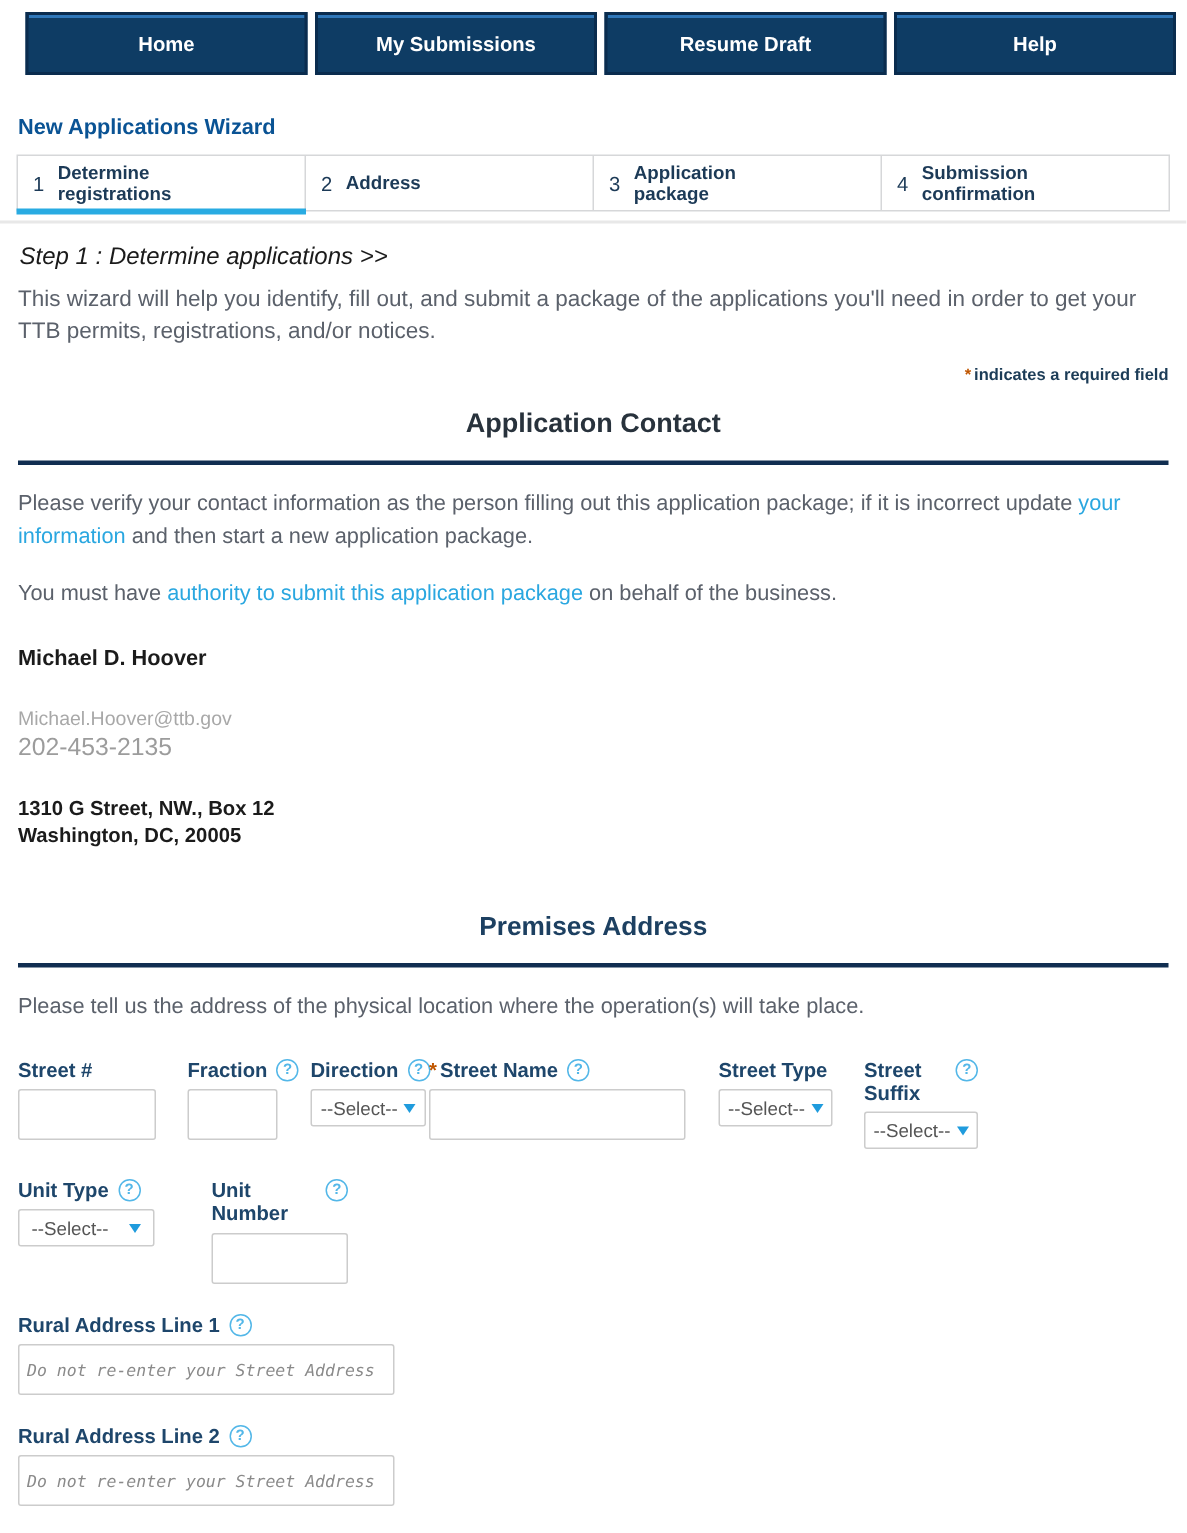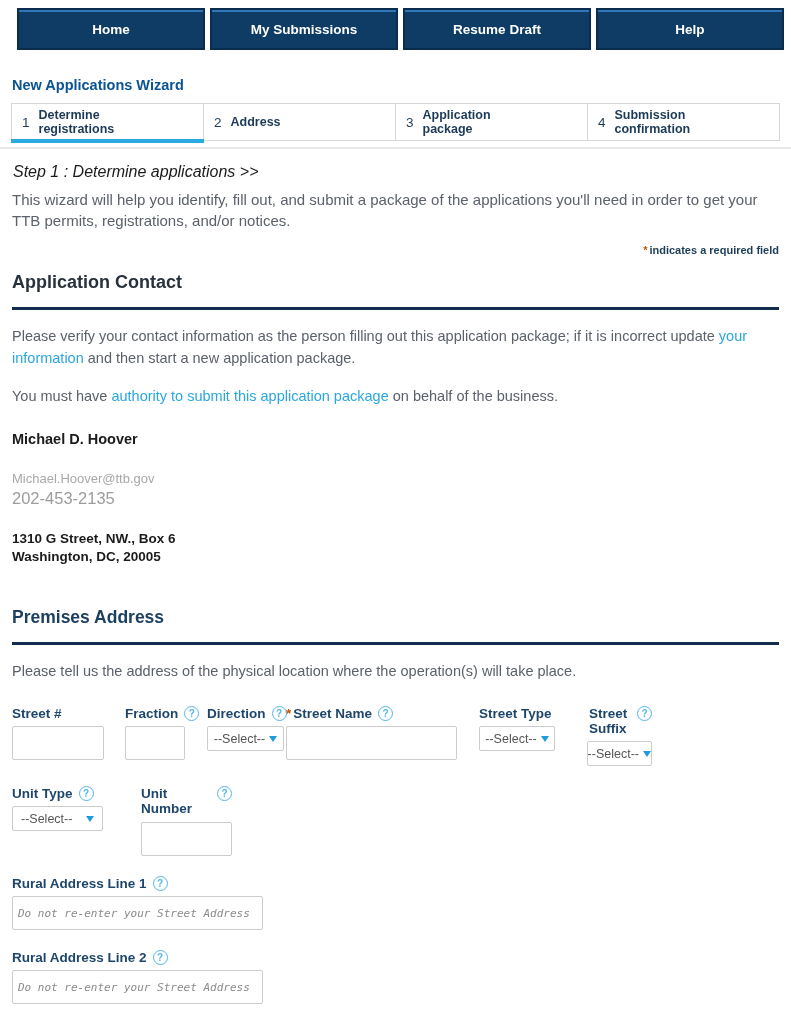--- a/index.html
+++ b/index.html
@@ -24,21 +24,21 @@
 
   .content{padding:0 12px;}
 
   
   .step-title{font-size:16px;font-style:italic;font-weight:normal;color:#1b1b1b;margin:14px 0 0 1px;}
   .step-desc{font-size:15px;color:#5b616b;line-height:1.4;margin-top:8px;}
   .required-note{text-align:right;font-size:11px;font-weight:bold;color:#1c3c57;margin-top:13px;}
   .req{color:#c05600;margin-right:2px;}
 
   
-  .section-h{font-size:18px;font-weight:bold;color:#28323c;margin-top:16px;}
+  .section-h{font-size:18px;font-weight:bold;color:#28323c;margin-top:16px;text-align:center;}
   .section-h.premises{color:#1d4061;font-size:17.5px;margin-top:42px;}
   .rule{border:none;border-top:3px solid #112e51;margin:14px 0 0 0;}
   .para{font-size:14.5px;color:#5b616b;margin-top:16px;line-height:1.5;}
   .link{color:#2aa7e0;cursor:pointer;}
 
   .contact-name{font-weight:bold;font-size:14.5px;color:#1b1b1b;margin-top:24px;}
   .contact-email{font-size:13px;color:#a8a8a8;margin-top:24px;}
   .contact-phone{font-size:16.5px;color:#9c9c9c;margin-top:3px;}
   .contact-addr{font-weight:bold;font-size:13.5px;color:#1b1b1b;margin-top:22px;line-height:1.3;}
 
@@ -58,21 +58,21 @@
     justify-content:center;font-size:12.5px;color:#555;cursor:pointer;box-sizing:border-box;background:#fff;}
   .caret{width:0;height:0;border-left:4.5px solid transparent;border-right:4.5px solid transparent;
     border-top:6px solid #1f9bdd;margin-left:4px;}
 
   .row1{margin-top:23px;}
   .w-streetnum{width:92px;margin-right:21px;}
   .w-fraction{width:60px;margin-right:22px;}
   .w-direction{width:77px;margin-right:2px;}
   .w-streetname{width:171px;margin-right:22px;}
   .w-streettype{width:76px;margin-right:21px;}
-  .w-streetsuffix{width:76px;align-items:flex-end;}
+  .w-streetsuffix{width:76px;}
   .row2{margin-top:20px;gap:16px;}
   .w-unittype{width:91px;margin-right:22px;}
   .w-unitnumber{width:91px;}
   .rural{margin-top:20px;}
   .w-rural{width:251px;}
   .row4{margin-top:19px;}
   .w-city{width:205px;margin-right:20px;}
   .w-state{width:44px;margin-right:20px;}
   .w-zip{width:92px;margin-right:23px;}
   .w-county{width:168px;}
@@ -127,21 +127,21 @@
   <div class="para">
     <span>Please verify your contact information as the person filling out this application package; if it is incorrect update </span><a class="link">your information</a><span> and then start a new application package.</span>
   </div>
   <div class="para">
     <span>You must have </span><a class="link">authority to submit this application package</a><span> on behalf of the business.</span>
   </div>
   <div class="contact-name">Michael D. Hoover</div>
   <div class="contact-email">Michael.Hoover@ttb.gov</div>
   <div class="contact-phone">202-453-2135</div>
   <div class="contact-addr">
-    <div>1310 G Street, NW., Box 6</div>
+    <div>1310 G Street, NW., Box 12</div>
     <div>Washington, DC, 20005</div>
   </div>
 
   <div class="section-h premises">Premises Address</div>
   <hr class="rule">
   <div class="para">Please tell us the address of the physical location where the operation(s) will take place.</div>
 
   <div class="frow row1">
     <div class="f w-streetnum">
       <div class="flabel">

